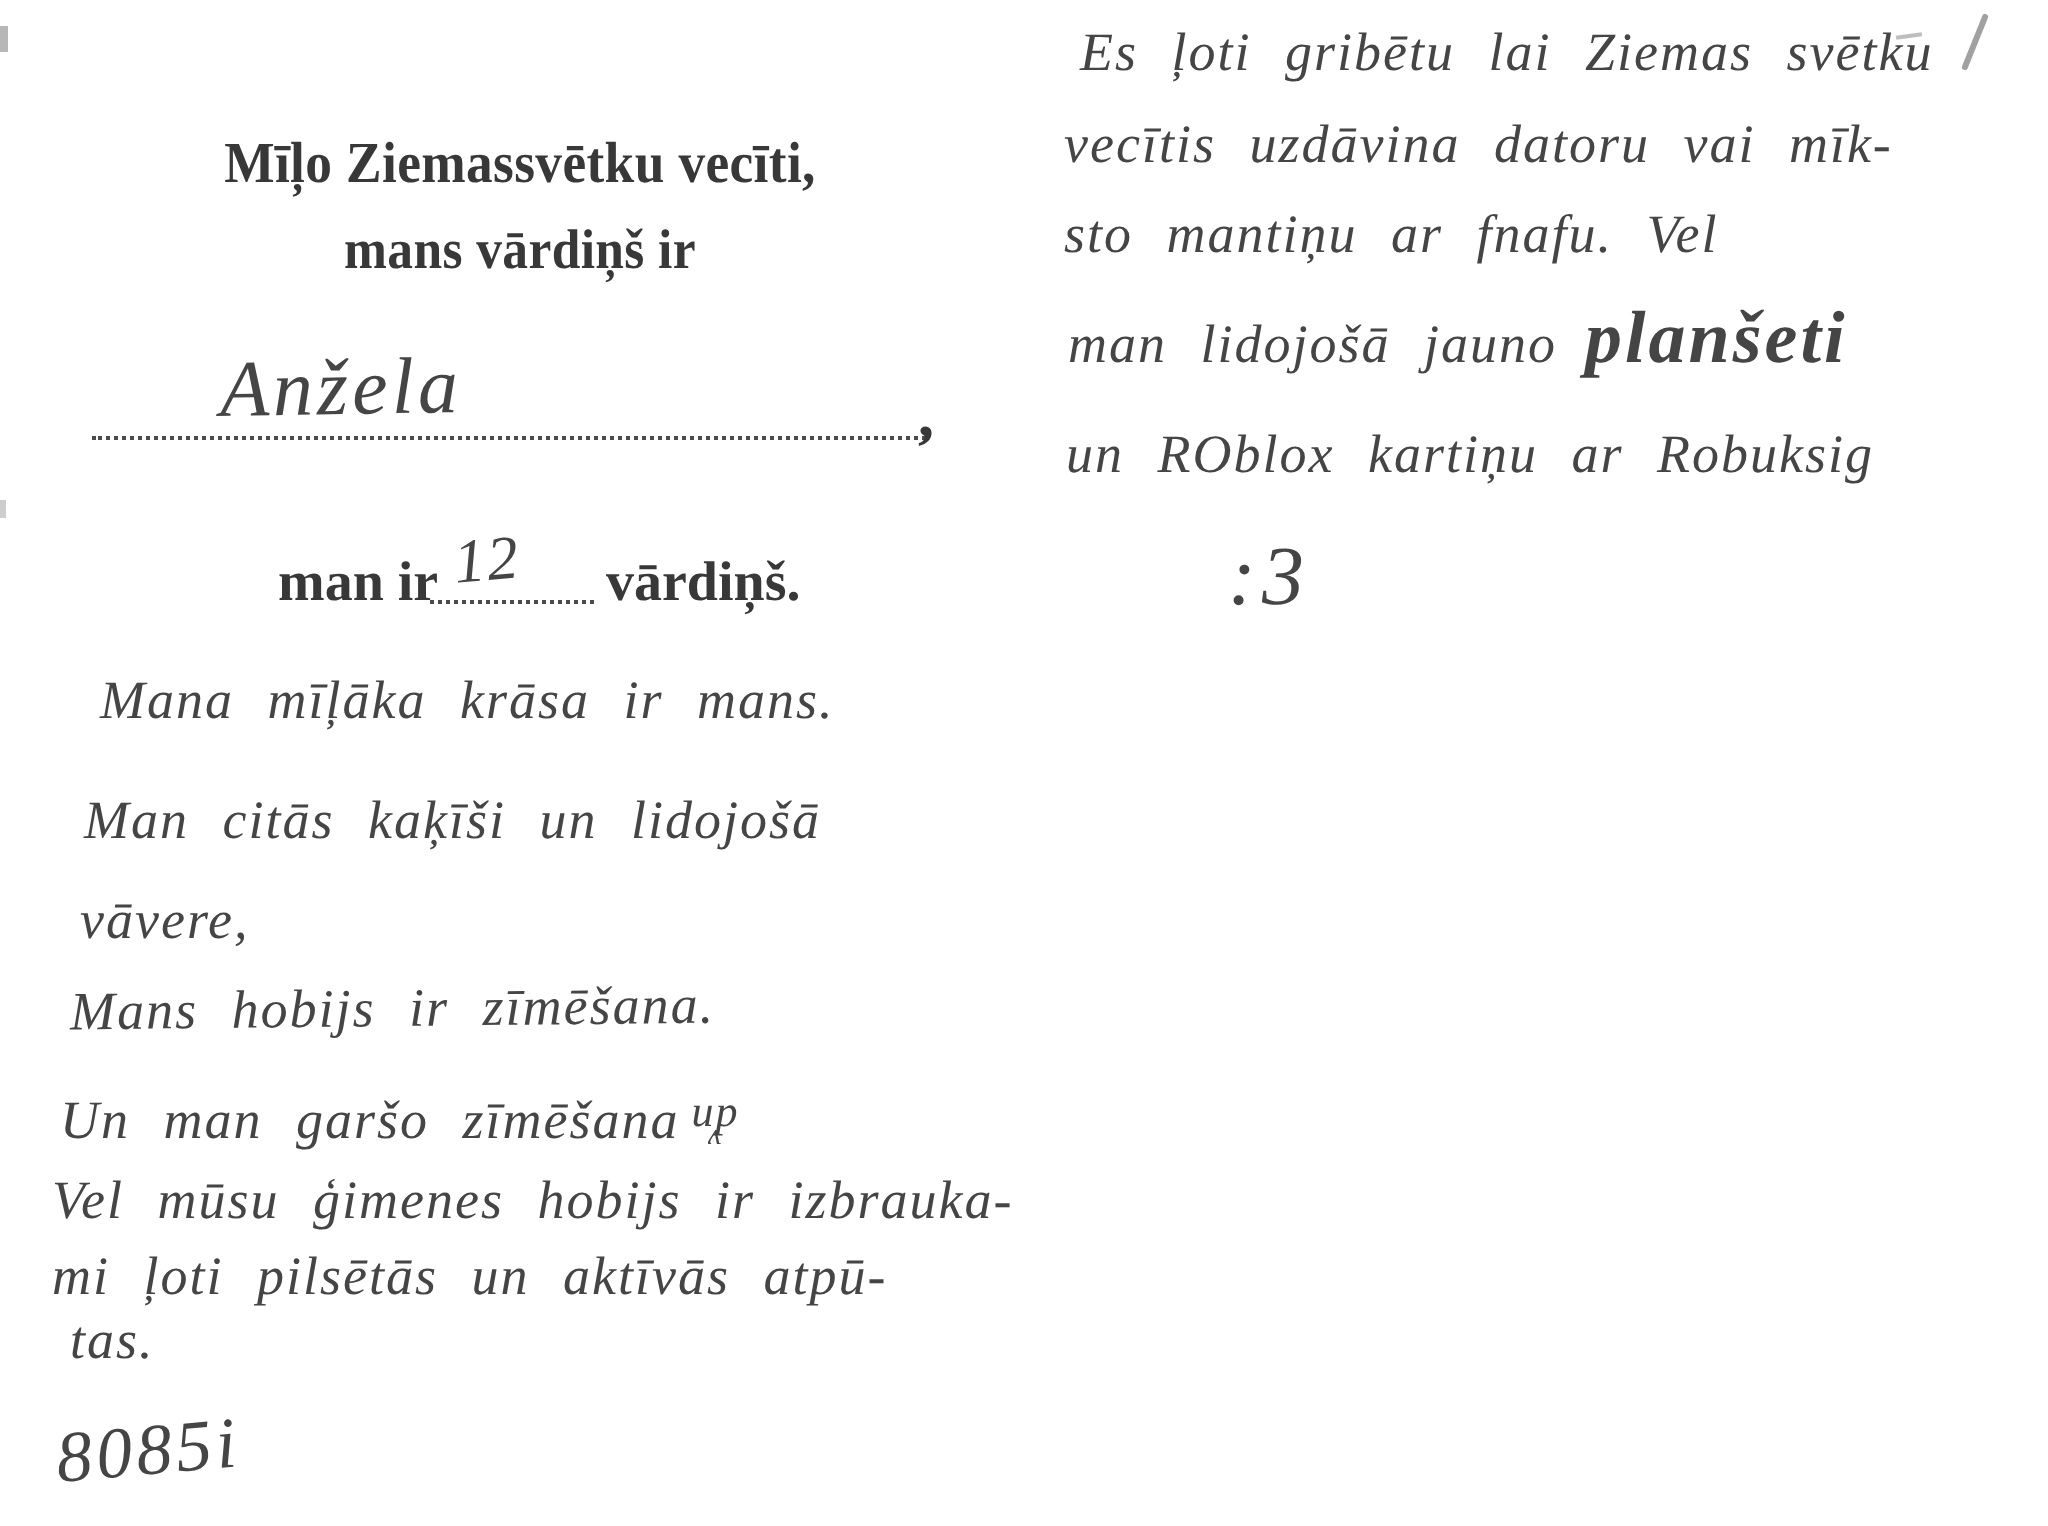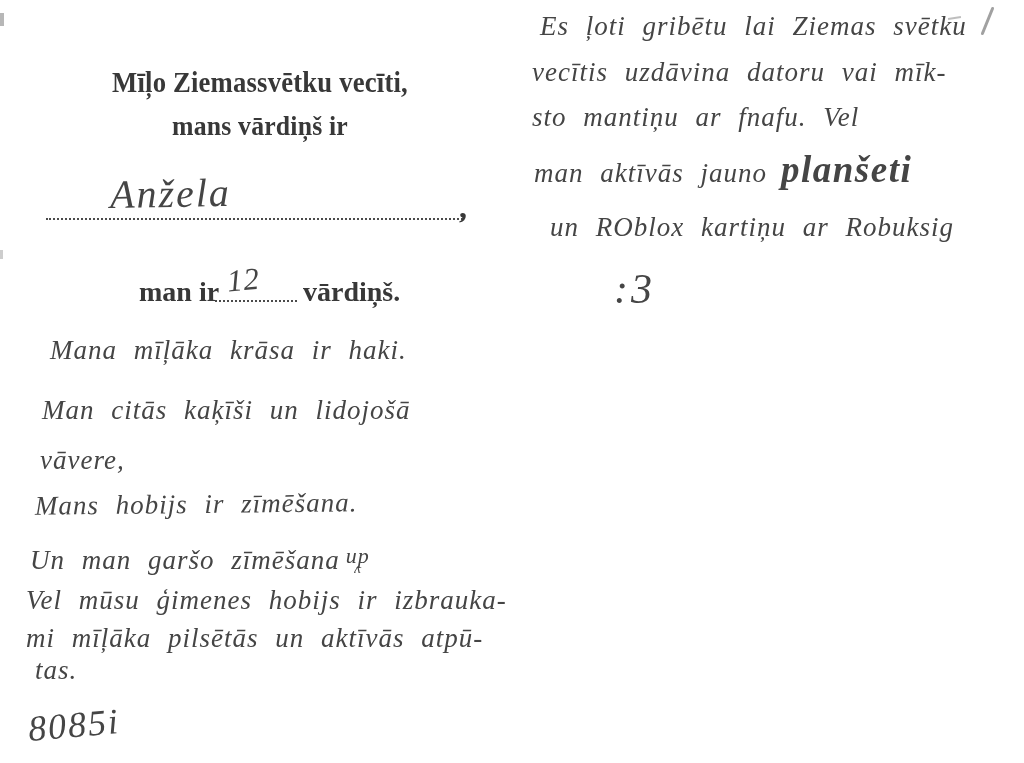--- a/index.html
+++ b/index.html
@@ -65,42 +65,42 @@
 
 <div class="abs hw name-hw" style="left:110px; top:172px; transform:rotate(-1deg);">Anžela</div>
 <div class="abs dotted-line" style="left:46px; top:202px; width:417px;"></div>
 <div class="abs printed" style="left:459px; top:189px; font-size:32px;">,</div>
 
 <div class="abs printed" style="left:139px; top:276px; font-size:28px;">man ir</div>
 <div class="abs dotted-line" style="left:215px; top:284px; width:82px;"></div>
 <div class="abs hw age-hw" style="left:227px; top:263px;">12</div>
 <div class="abs printed" style="left:303px; top:276px; font-size:28px;">vārdiņš.</div>
 
-<div class="abs hw hw-line" style="left:50px; top:336px;">Mana mīļāka krāsa ir haki.</div>
+<div class="abs hw hw-line" style="left:50px; top:336px;">Mana mīļāka krāsa ir mans.</div>
 <div class="abs hw hw-line" style="left:42px; top:396px;">Man citās kaķīši un lidojošā</div>
 <div class="abs hw hw-line" style="left:40px; top:446px;">vāvere,</div>
 <div class="abs hw hw-line" style="left:35px; top:490px; transform:rotate(-0.6deg);">Mans hobijs ir zīmēšana.</div>
 <div class="abs hw hw-line" style="left:30px; top:546px;">
   <span>Un man garšo zīmēšana</span><span class="insert">
       <span class="insert-word">up</span>
       <span class="insert-caret">ʌ</span>
     </span>
 </div>
 <div class="abs hw hw-line" style="left:26px; top:586px;">Vel mūsu ģimenes hobijs ir izbrauka-</div>
-<div class="abs hw hw-line" style="left:26px; top:624px;">mi mīļāka pilsētās un aktīvās atpū-</div>
+<div class="abs hw hw-line" style="left:26px; top:624px;">mi ļoti pilsētās un aktīvās atpū-</div>
 <div class="abs hw hw-line" style="left:23px; top:656px;margin-left:12px;">tas.</div>
 
 <div class="abs hw code-hw" style="left:28px; top:706px;">8085i</div>
 
 <div class="abs hw hw-line" style="left:540px; top:12px;">Es ļoti gribētu lai Ziemas svētku</div>
 <div class="abs hw hw-line" style="left:532px; top:58px;">vecītis uzdāvina datoru vai mīk-</div>
 <div class="abs hw hw-line" style="left:532px; top:103px;">sto mantiņu ar fnafu. Vel</div>
 <div class="abs hw hw-line wish-line4" style="left:534px; top:150px;">
-  <span>man aktīvās jauno</span>
+  <span>man lidojošā jauno</span>
   <span class="emph">planšeti</span>
 </div>
-<div class="abs hw hw-line" style="left:550px; top:213px;">un ROblox kartiņu ar Robuksig</div>
+<div class="abs hw hw-line" style="left:533px; top:213px;">un ROblox kartiņu ar Robuksig</div>
 <div class="abs hw smiley-hw" style="left:614px; top:266px;">:3</div>
 
 <div class="mark" style="left:948px; top:17px; width:13px; height:2px; opacity:.45; transform:rotate(-8deg);"></div>
 <div class="mark" style="left:986px; top:6px; width:3px; height:30px; opacity:.65; transform:rotate(22deg); border-radius:2px;"></div>
 <div class="mark" style="left:0; top:13px; width:4px; height:13px; opacity:.5;"></div>
 <div class="mark" style="left:0; top:250px; width:3px; height:9px; opacity:.35;"></div>
 
 </body></html>

